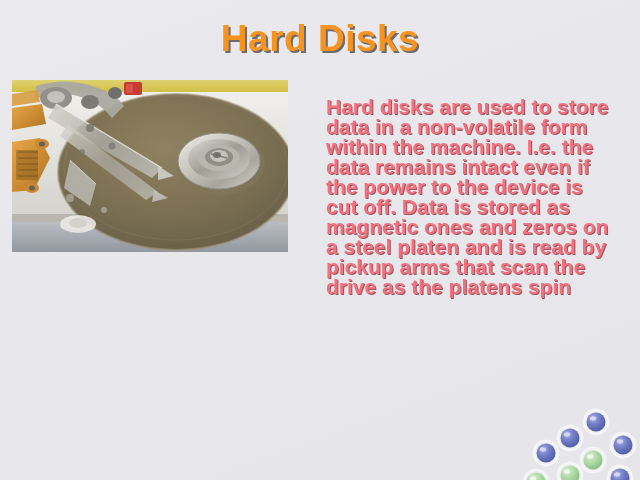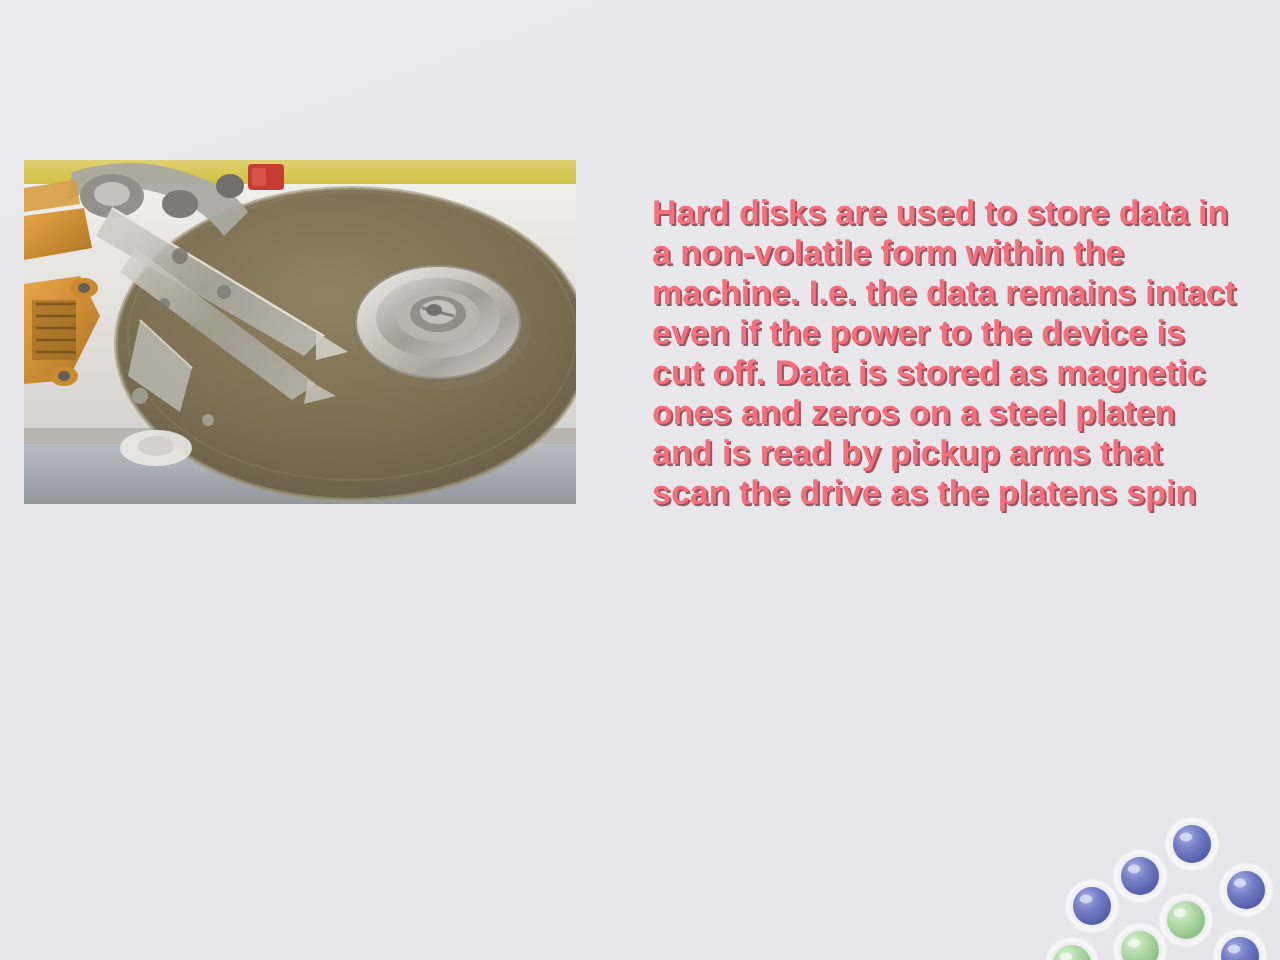--- a/index.html
+++ b/index.html
@@ -51,21 +51,21 @@
     width: 276px;
     height: 172px;
   }
 
   
   #body-text {
     position: absolute;
     left: 326px;
     top: 97px;
     width: 292px;
-    font-size: 17px;
+    font-size: 21px;
     font-weight: bold;
     line-height: 20px;
     color: #f4707c;
     text-shadow: 1px 1px 0 #9a5560;
   }
 
   
   #bubble-decor {
     position: absolute;
     left: 500px;
@@ -78,20 +78,21 @@
     display: block;
     width: 140px;
     height: 80px;
   }
 </style>
 </head>
 <body>
 
 <div id="slide">
 
+  <div id="slide-title">Hard Disks</div>
 
   <div id="disk-photo">
     <svg viewBox="0 0 276 172" xmlns="http://www.w3.org/2000/svg">
       <defs>
         <radialGradient id="platterGrad" cx="45%" cy="35%" r="75%">
           <stop offset="0%" stop-color="#8a7d5b"></stop>
           <stop offset="55%" stop-color="#776b4c"></stop>
           <stop offset="100%" stop-color="#5f5540"></stop>
         </radialGradient>
         <linearGradient id="hubGrad" x1="0" y1="0" x2="1" y2="1">

